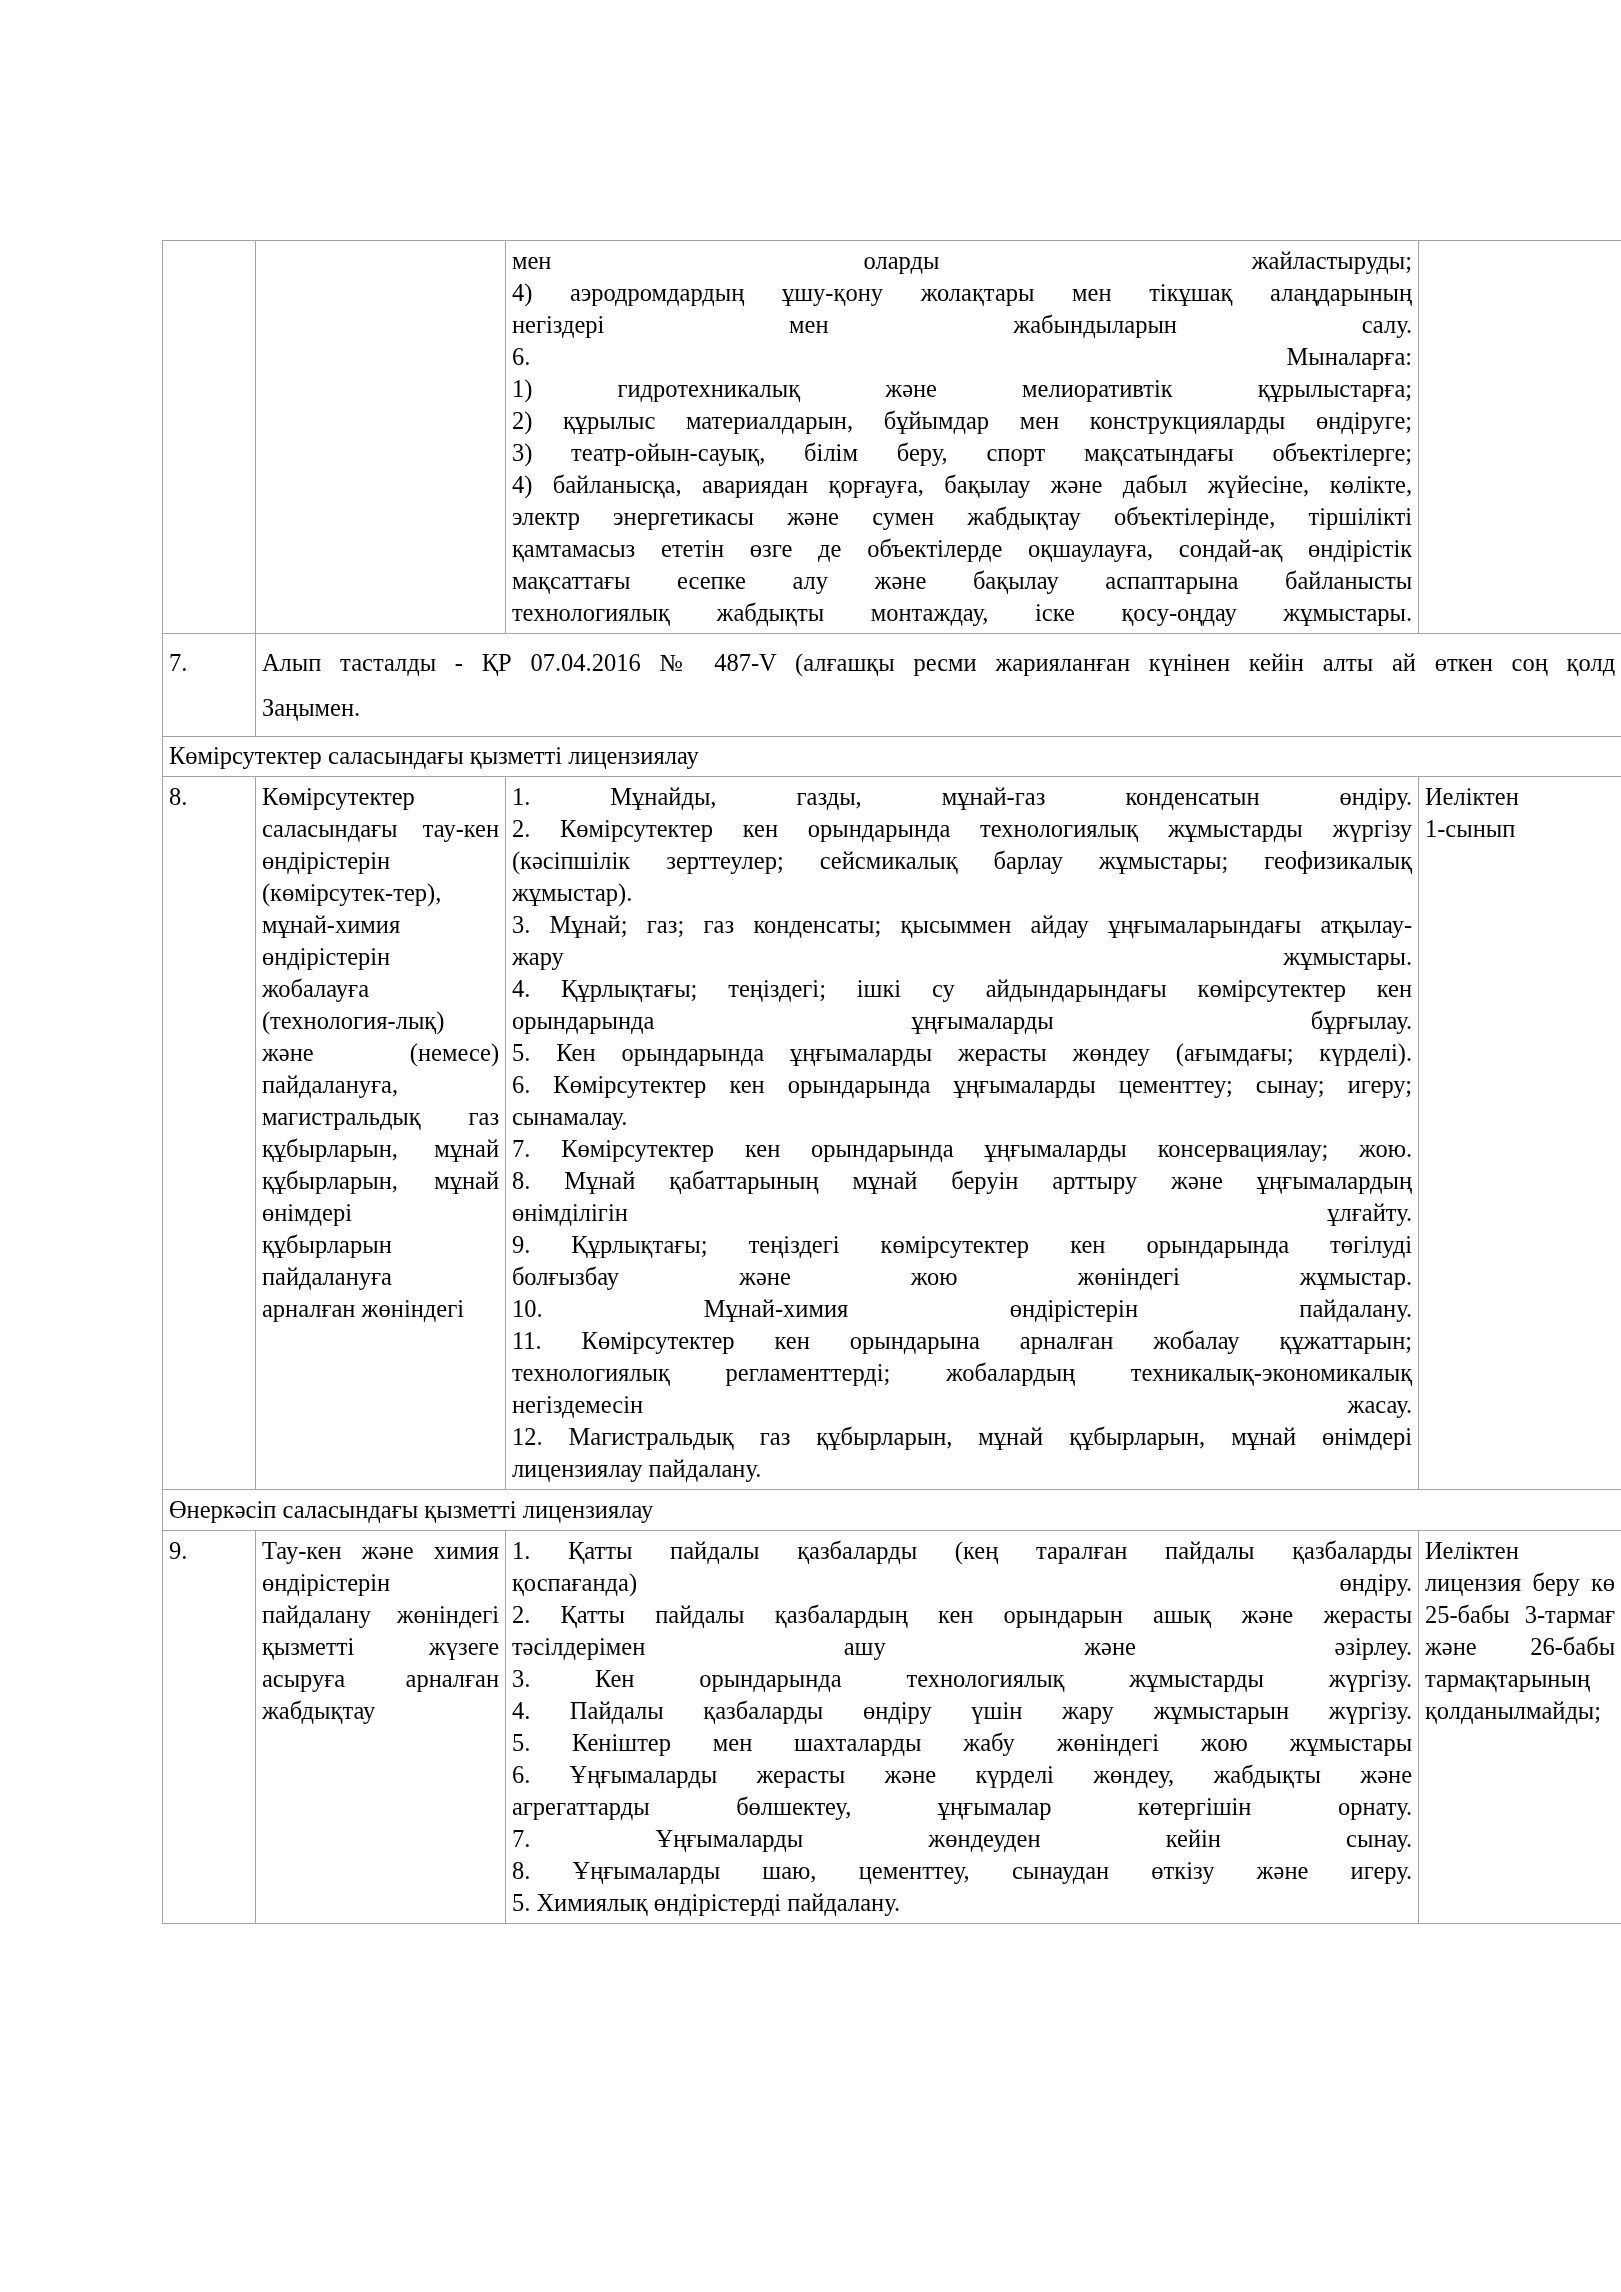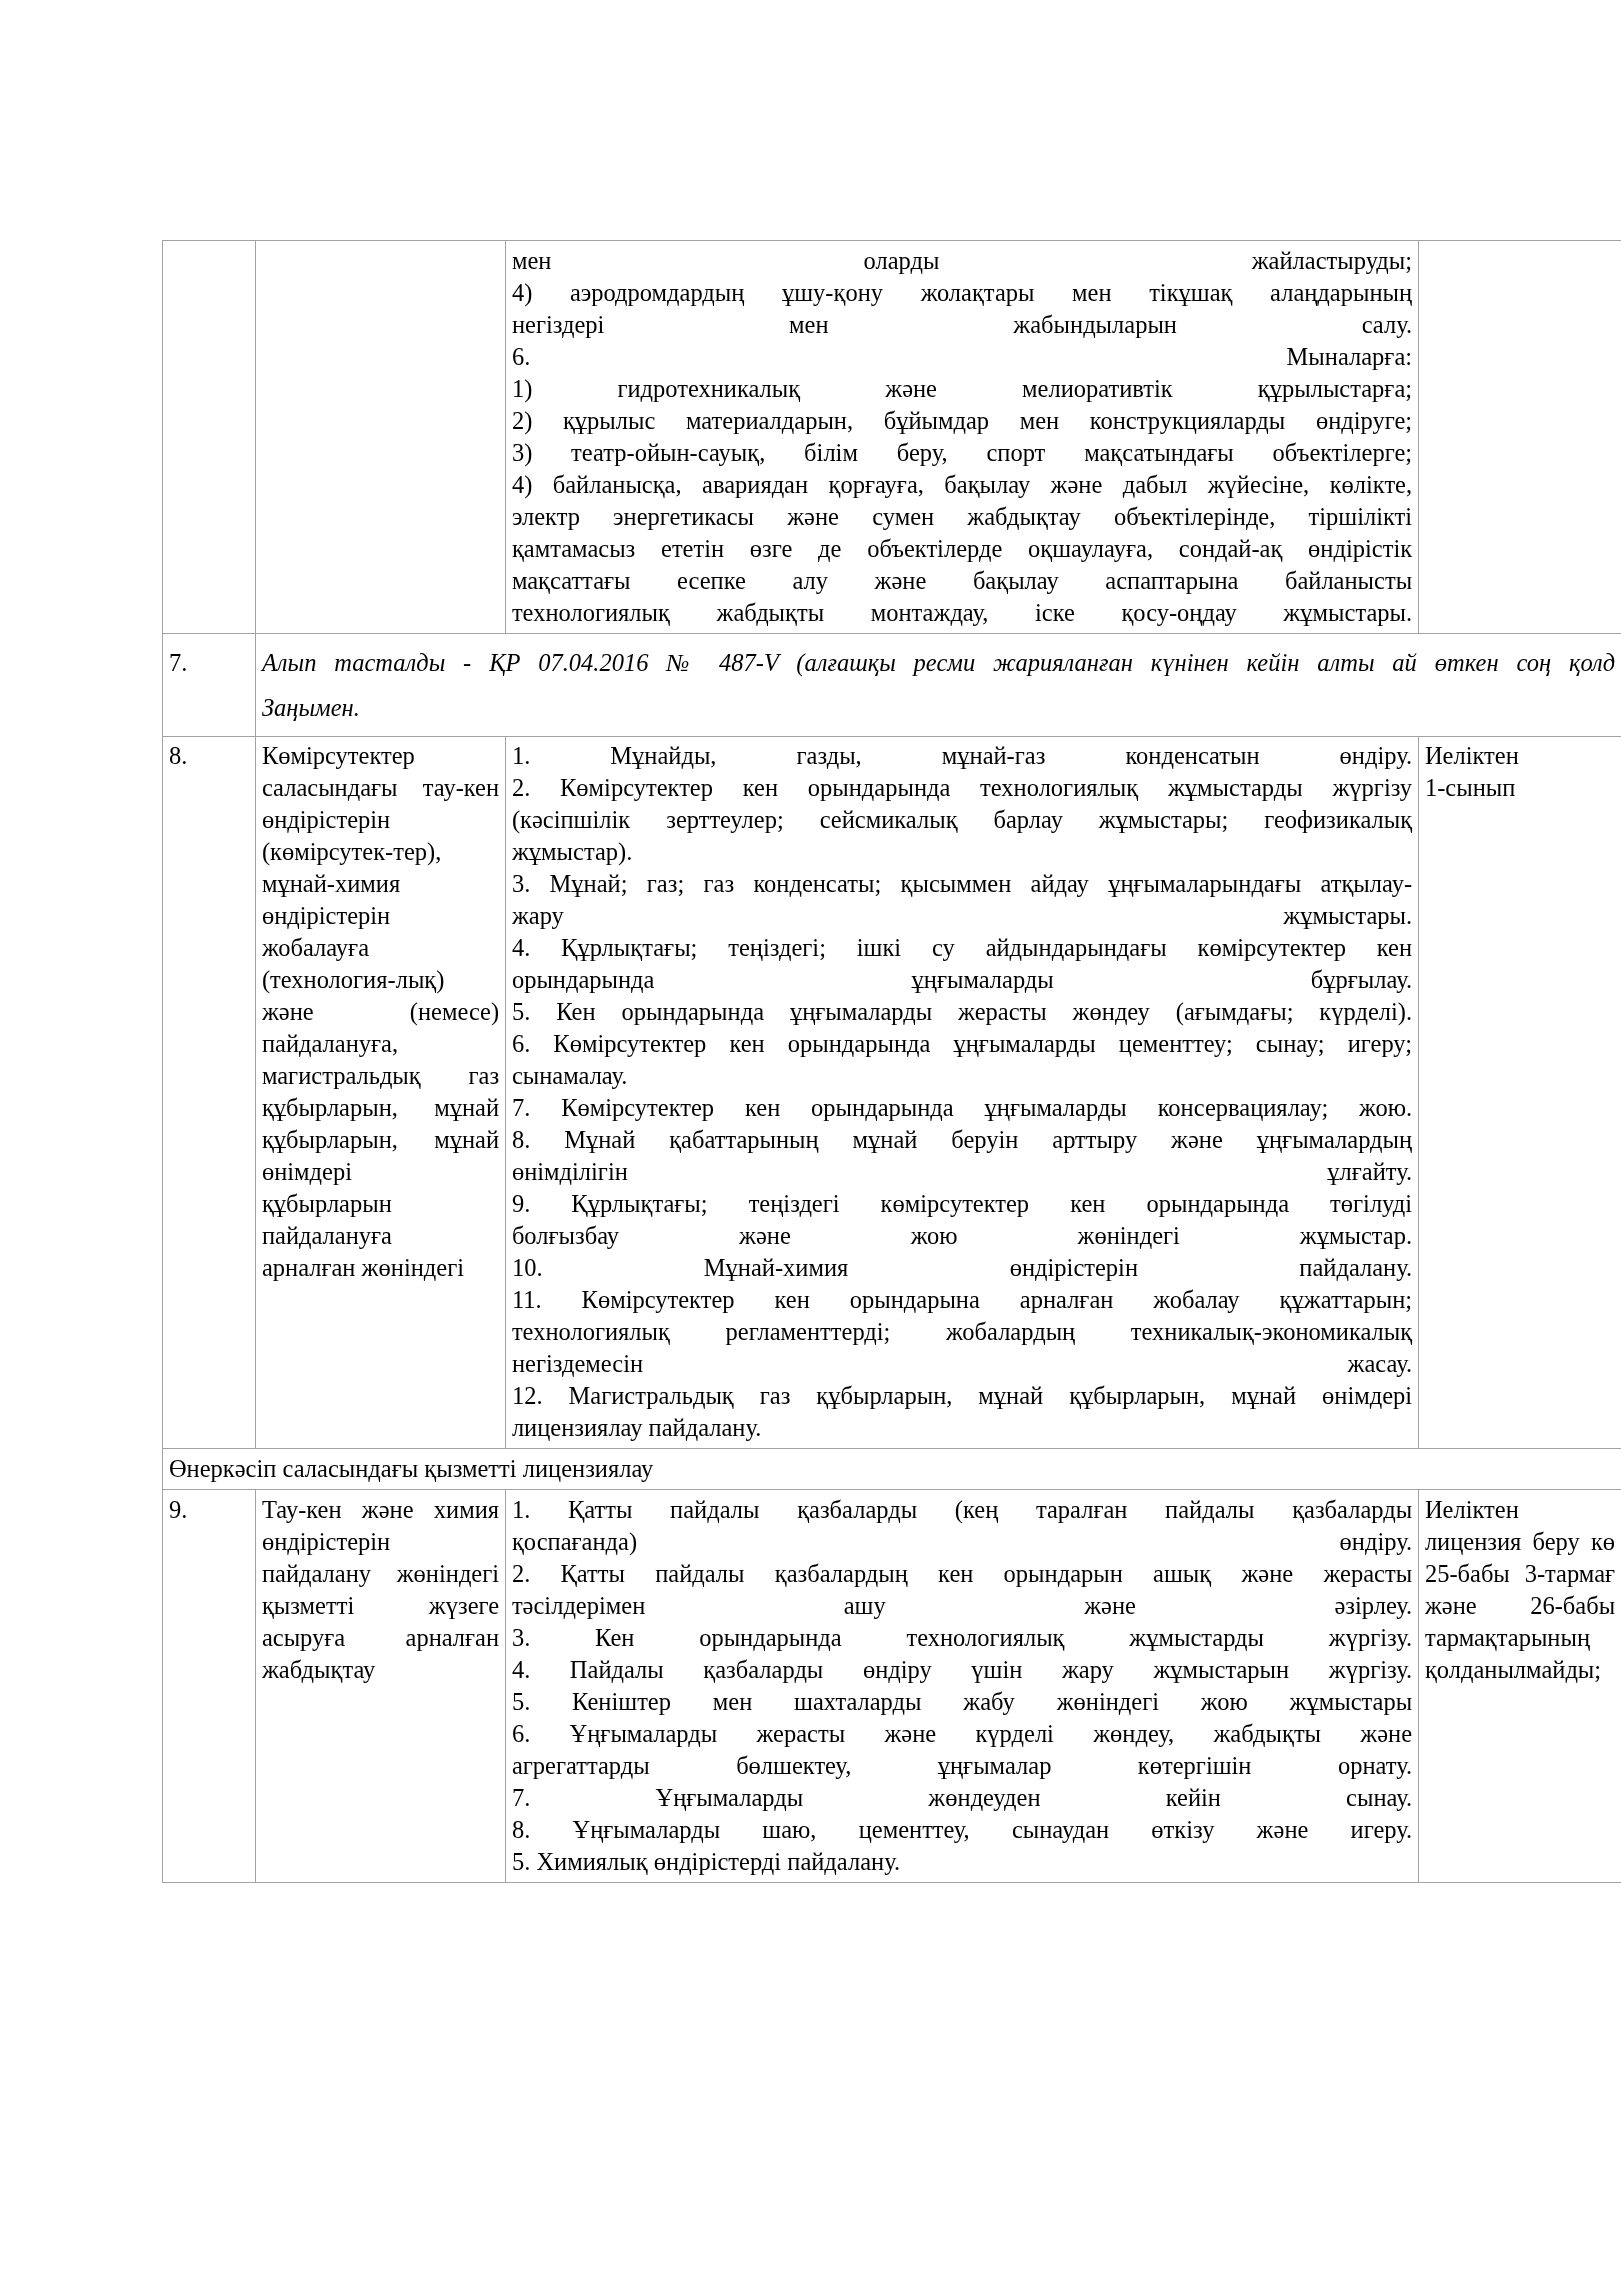--- a/index.html
+++ b/index.html
@@ -57,21 +57,20 @@
   td.note-cell {
     vertical-align: middle;
     padding: 3.9px 3.9px 3.9px 4.9px;
   }
   td.section-cell {
     padding: 14.7px 5.9px 13.7px 5.9px;
     text-align: left;
     border-right: none;
   }
   tr.amendment-row td {
-    font-style: italic;
     line-height: 45px;
     padding-top: 5.9px;
     padding-bottom: 5.9px;
   }
   tr.amendment-row td.num-cell {
     font-style: normal;
     vertical-align: top;
   }
 </style>
 </head>
@@ -108,20 +107,23 @@
     </tr>
 
     <tr class="amendment-row">
       <td class="num-cell">7.</td>
       <td colspan="3" class="edge-right">
         <div class="jtext">Алып тасталды - ҚР 07.04.2016 № 487-V (алғашқы ресми жарияланған күнінен кейін алты ай өткен соң қолд</div>
         <div class="ltext">Заңымен.</div>
       </td>
     </tr>
 
+    <tr>
+      <td colspan="4" class="section-cell">Көмірсутектер саласындағы қызметті лицензиялау</td>
+    </tr>
 
     <tr>
       <td class="num-cell num-mid">8.</td>
       <td class="name-cell">
         <div class="jtext">Көмірсутектер
 саласындағы тау-кен
 өндірістерін
 (көмірсутек-тер),
 мұнай-химия
 өндірістерін

